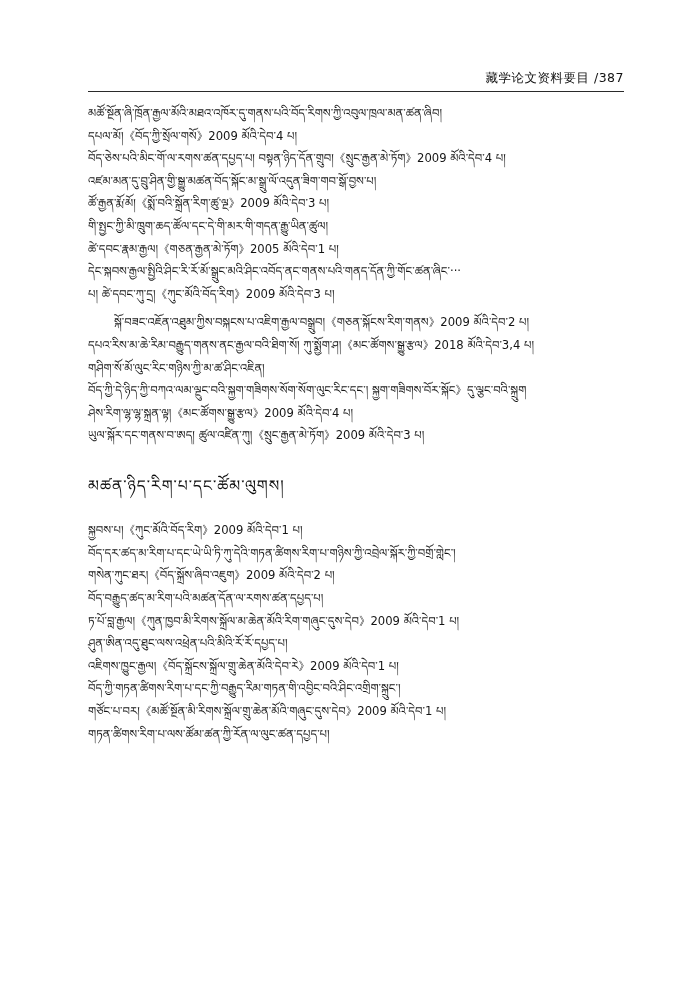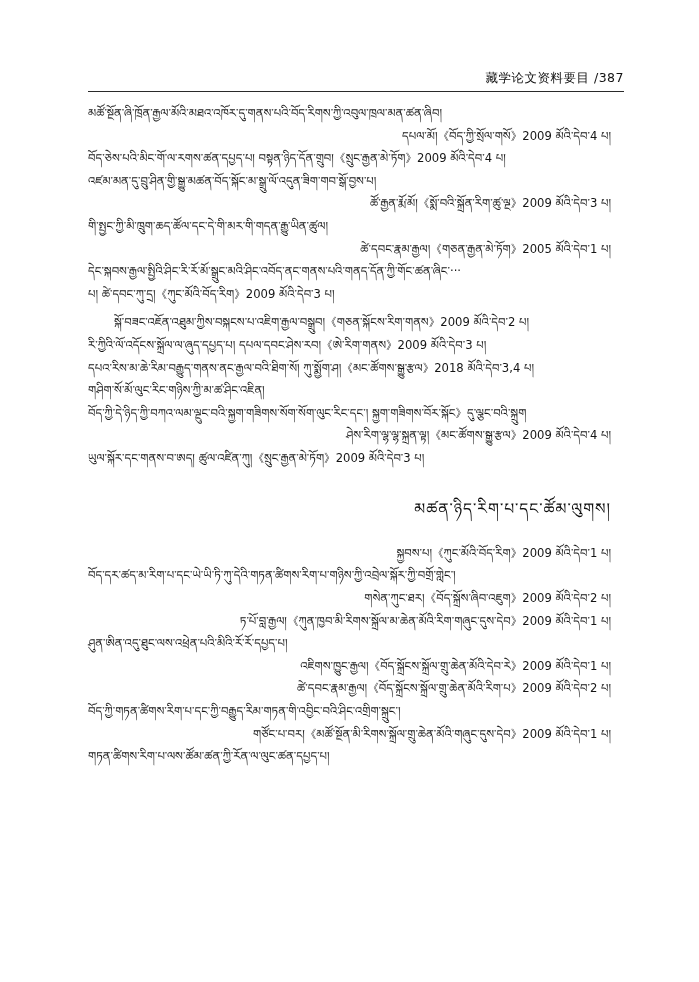--- a/index.html
+++ b/index.html
@@ -57,27 +57,26 @@
     line-height: 1.95;
     color: #141414;
     margin: 0 0 0 0;
     text-align: justify;
     word-break: break-all;
   }
   .para.indent {
     text-indent: 26px;
   }
   .para.right {
-    text-align: right;
   }
   .block-gap {
     height: 6px;
   }
   .section-title {
-    text-align: right;
+    text-align: left;
     font-size: 15.5px;
     line-height: 1.7;
     margin: 26px 0 20px 0;
     color: #0d0d0d;
     letter-spacing: 1px;
   }
   .tib {
     font-family: "DejaVu Sans", "Liberation Sans", sans-serif;
   }
   .entry {
@@ -105,37 +104,36 @@
       <div class="para tib">གི་སྤྱང་ཀྱི་མི་ཁྲུག་ཆད་ཚོལ་དང་དེ་གི་མར་གི་གདན་རྒྱུ་ཡིན་ཚུལ།</div>
       <div class="para tib right">ཚེ་དབང་རྣམ་རྒྱལ།《གཅན་རྒྱན་མེ་ཏོག》2005 མོའི་དེབ་1 པ།</div>
       <div class="para tib">དེང་སྐབས་རྒྱལ་སྤྱིའི་ཤིང་རི་རོ་མོ་སྒྲུང་མའི་ཤིང་འབོད་ནང་གནས་པའི་གནད་དོན་ཀྱི་གོང་ཚན་ཞིང་···</div>
       <div class="para tib">པ།                                          ཚེ་དབང་ཀུ་དྲ།《ཀུང་མོའི་བོད་རིག》2009 མོའི་དེབ་3 པ།</div>
     </div>
 
     <div class="block-gap"></div>
 
     <div class="entry">
       <div class="para tib indent">སྐོ་བཟང་འཇོན་འཐུམ་ཀྱིས་བསྐངས་པ་འཇིག་རྒྱལ་བསྒྲུབ།《གཅན་སྐོངས་རིག་གནས》2009 མོའི་དེབ་2 པ།</div>
-      <div class="para tib">རི་ཀྱིའི་ལོ་འདོངས་སྐྲོལ་ལ་ཞུད་དཔྱད་པ།          དཔལ་དབང་ཤེས་རབ།《ཨེ་རིག་གནས》2009 མོའི་དེབ་3 པ།</div>
       <div class="para tib">དཔའ་རིས་མ་ཆེ་རིམ་བརྒྱུད་གནས་ནང་རྒྱལ་བའི་ཐིག་སོ།  ཀུ་སྨྱོག་ཤ།《མང་ཚོགས་སྒྱུ་རྩལ》2018 མོའི་དེབ་3,4 པ།</div>
       <div class="para tib">གཤིག་སོ་མོ་ལུང་རིང་གཉིས་ཀྱི་མ་ཚ་ཤིང་འཇིན།</div>
       <div class="para tib">བོད་ཀྱི་དེ་ཉིད་ཀྱི་བཀའ་ལམ་ལྔུང་བའི་སྐྱག་གཟིགས་སོག་སོག་ལུང་རིང་དང་། སྐྱག་གཟིགས་བོར་སྐོང》དུ་ལྕང་བའི་སྐྲུག</div>
       <div class="para tib right">ཤེས་རིག་ལྷ་ལྷ་སྐྲན་ལྟ།《མང་ཚོགས་སྒྱུ་རྩལ》2009 མོའི་དེབ་4 པ།</div>
       <div class="para tib">ཡུལ་སྐོར་དང་གནས་བ་ཨད།                      ཚུལ་འཛིན་ཀུ།《སྲུང་རྒྱན་མེ་ཏོག》2009 མོའི་དེབ་3 པ།</div>
     </div>
 
     <div class="section-title tib">མཚན་ཉིད་རིག་པ་དང་ཚོམ་ལུགས།</div>
 
     <div class="entry">
       <div class="para tib right">སྐྱབས་པ།《ཀུང་མོའི་བོད་རིག》2009 མོའི་དེབ་1 པ།</div>
       <div class="para tib">བོད་དར་ཚད་མ་རིག་པ་དང་ཡེ་ཡི་ཏི་ཀུ་དེའི་གཏན་ཚིགས་རིག་པ་གཉིས་ཀྱི་འབྲེལ་སྐོར་ཀྱི་བགྲོ་གླེང་།</div>
       <div class="para tib right">གསེན་ཀུང་ཐར།《བོད་སྐྲོས་ཞིབ་འཇུག》2009 མོའི་དེབ་2 པ།</div>
+      <div class="para tib">བོད་བརྒྱུད་ཚད་མ་རིག་པའི་མཚན་དོན་ལ་རགས་ཚན་དཔྱད་པ།</div>
       <div class="para tib right">ཏ་པོ་བླ་རྒྱལ།《ཀུན་ཁྱབ་མི་རིགས་སྐྲོལ་མ་ཆེན་མོའི་རིག་གཞུང་དུས་དེབ》2009 མོའི་དེབ་1 པ།</div>
       <div class="para tib">ཤུན་ཨིན་འདུ་ཐུང་ལས་འཕྲེན་པའི་མིའི་རོ་རོ་དཔྱད་པ།</div>
       <div class="para tib right">འཇིགས་ཁྱུང་རྒྱལ།《བོད་སྐྲོངས་སྐྲོལ་གྲུ་ཆེན་མོའི་དེབ་རེ》2009 མོའི་དེབ་1 པ།</div>
-      <div class="para tib right">ཚེ་དབང་རྣམ་རྒྱལ།《བོད་སྐྲོངས་སྐྲོལ་གྲུ་ཆེན་མོའི་རིག་པ》2009 མོའི་དེབ་2 པ།</div>
       <div class="para tib">བོད་ཀྱི་གཏན་ཚིགས་རིག་པ་དང་ཀྱི་བརྒྱུད་རིམ་གཏན་གི་འབྱིང་བའི་ཤིང་འགྲིག་སྐྲུང་།</div>
       <div class="para tib right">གཙོང་པ་བར།《མཚོ་སྔོན་མི་རིགས་སྐྲོལ་གྲུ་ཆེན་མོའི་གཞུང་དུས་དེབ》2009 མོའི་དེབ་1 པ།</div>
       <div class="para tib">གཏན་ཚིགས་རིག་པ་ལས་ཚོམ་ཚན་ཀྱི་རོན་ལ་ལུང་ཚན་དཔྱད་པ།</div>
     </div>
 
   </div>
 </div>
 
 </body></html>

